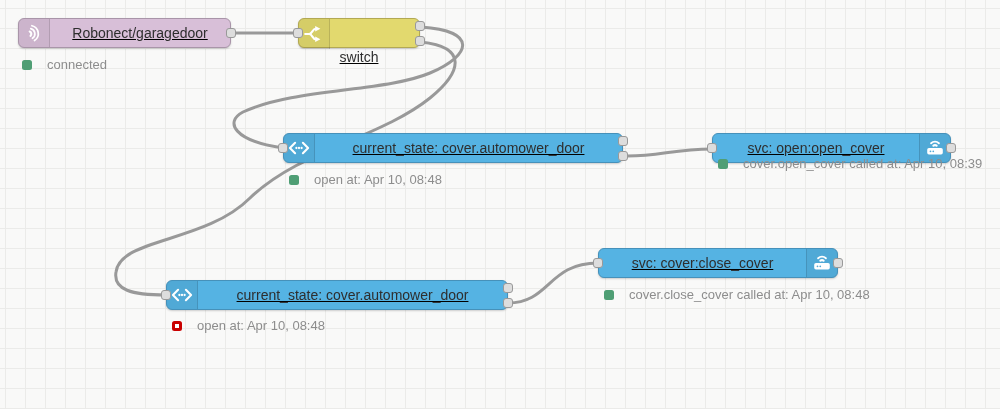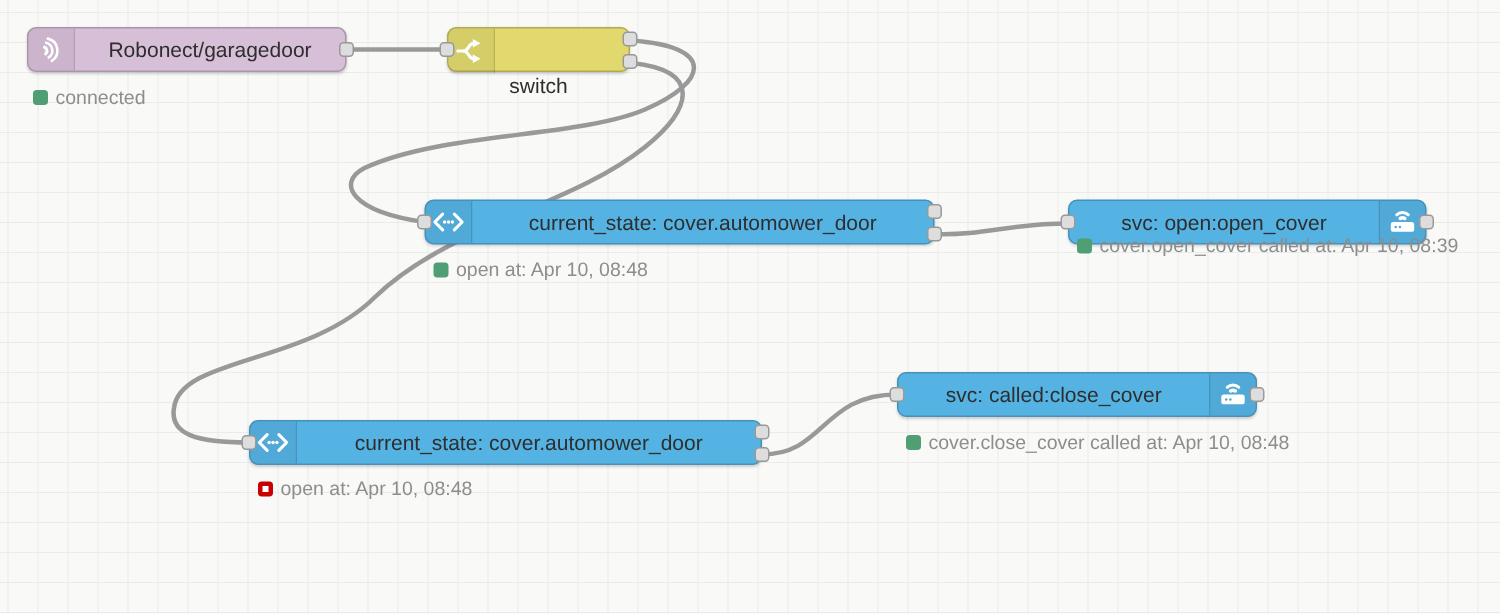--- a/index.html
+++ b/index.html
@@ -14,20 +14,21 @@
     background-position:5px 8px;
   }
   svg.wires{position:absolute; left:0; top:0; z-index:1;}
   .wire{fill:none; stroke:#999; stroke-width:3; stroke-linecap:round;}
 
   .node{
     position:absolute; height:30px; z-index:2;
     border-radius:6px; display:flex; align-items:stretch;
     box-shadow:0 1px 2px rgba(0,0,0,0.18);
     box-sizing:border-box;
+    text-decoration:underline;
   }
   .node.blue  {background:#55b3e3; border:1.5px solid #4691ba;}
   .node.purple{background:#d8bfd8; border:1.5px solid #a995a9;}
   .node.yellow{background:#e2d96e; border:1.5px solid #b3a953;}
 
   .iconbox{
     width:30px; flex:0 0 30px; display:flex; align-items:center; justify-content:center;
     background:rgba(0,0,0,0.055);
   }
   .iconbox.left {border-right:1px solid rgba(0,0,0,0.13); border-radius:4.5px 0 0 4.5px;}
@@ -40,21 +41,21 @@
     position:absolute; width:10px; height:10px; box-sizing:border-box;
     background:#ddd; border:1px solid #999; border-radius:3px; z-index:3;
   }
   .port.in{left:-6px;}
   .port.out{right:-6px;}
   .port.mid{top:9px;}
   .port.p1{top:2px;}
   .port.p2{top:17px;}
 
   .status{
-    position:absolute; z-index:2; display:flex; align-items:center; gap:5px;
+    position:absolute; z-index:2; display:flex; align-items:center; gap:15px;
     font-size:13px; color:#8d8d8d; white-space:nowrap;
   }
   .sdot{width:10px; height:10px; border-radius:2.5px; background:#4f9e74; flex:0 0 10px;}
   .sring{width:10px; height:10px; border-radius:2.5px; background:#fff; border:3px solid #c90000; box-sizing:border-box; flex:0 0 10px;}
 </style>
 </head>
 <body>
 
 <div class="canvas">
 
@@ -161,21 +162,21 @@
     <span class="port in mid"></span>
     <span class="port out p1"></span>
     <span class="port out p2"></span>
   </div>
   <div class="status" style="left:172px; top:318px;">
     <span class="sring"></span>
     <span>open at: Apr 10, 08:48</span>
   </div>
 
   <div class="node blue" style="left:598px; top:248px; width:240px;">
-    <div class="nlabel">svc: called:close_cover</div>
+    <div class="nlabel">svc: cover:close_cover</div>
     <div class="iconbox right">
       <svg width="26" height="26" viewBox="0 0 30 30">
         <g stroke="#fff" fill="none" stroke-linecap="round">
           <path d="M10.5,9.5 A6.5,6.5 0 0 1 19.5,9.5" stroke-width="2.2"></path>
           <path d="M13.2,12.3 A3.2,3.2 0 0 1 16.8,12.3" stroke-width="2.6"></path>
         </g>
         <rect x="6" y="15" width="18" height="7.5" rx="2" fill="#fff"></rect>
         <circle cx="9.8" cy="18.8" r="1" fill="#55a9d6"></circle>
         <circle cx="13" cy="18.8" r="1" fill="#55a9d6"></circle>
       </svg>

